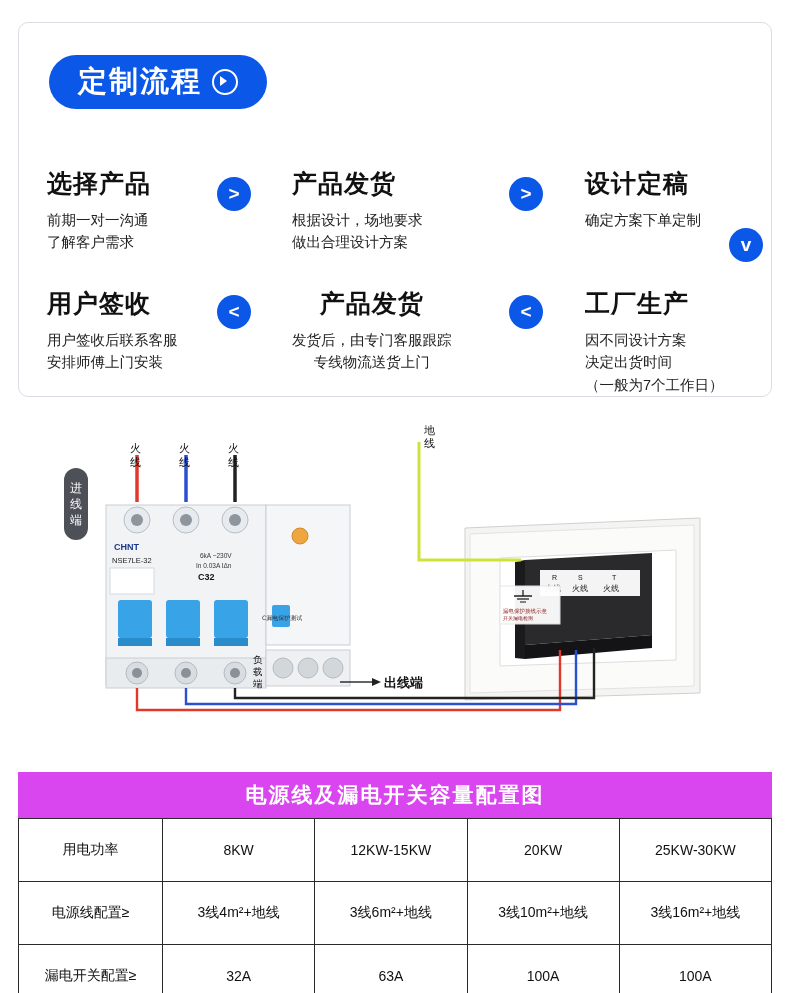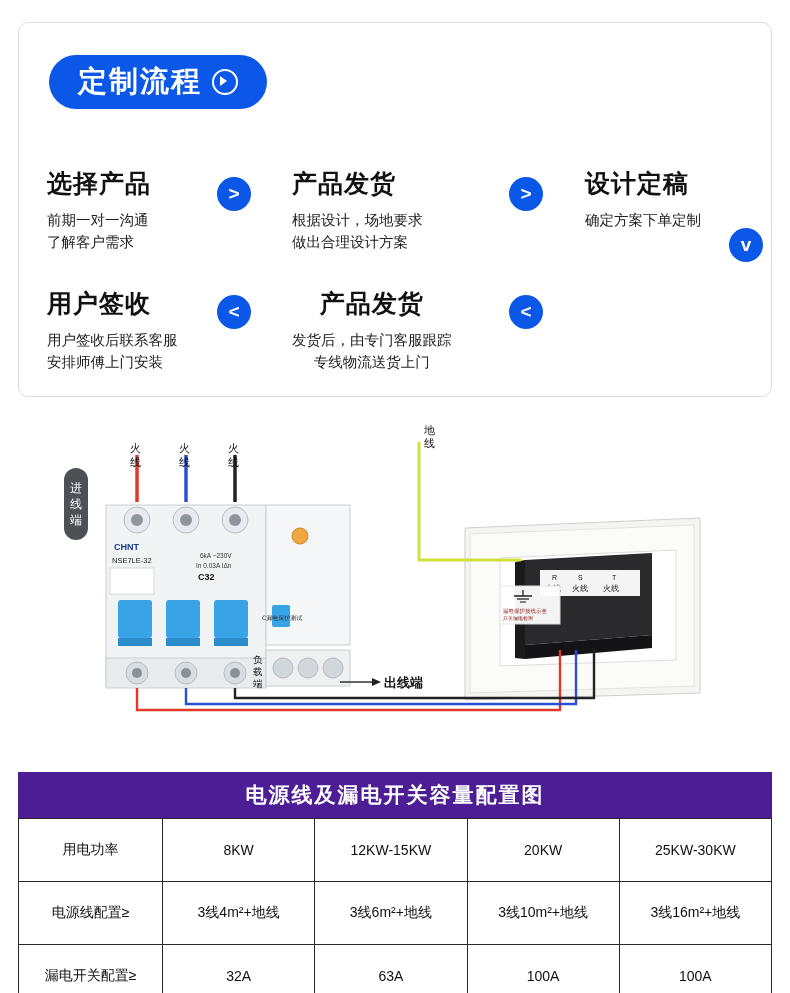--- a/index.html
+++ b/index.html
@@ -50,21 +50,21 @@
 
   
   .diagram{
     position:absolute; left:0; top:410px; width:790px; height:345px;
   }
   .diagram svg{display:block;}
 
   
   .table-wrap{position:absolute; left:18px; top:772px; width:754px;}
   .tbl-title{
-    background:#4c1d95; color:#fff; text-align:center;
+    background:#d946ef; color:#fff; text-align:center;
     font-size:21px; font-weight:bold; letter-spacing:2px;
     height:46px; line-height:46px;
   }
   table{
     border-collapse:collapse; width:100%; table-layout:fixed;
     background:#fff;
   }
   table td{
     border:1px solid #2a2a2a; height:34px; text-align:center;
     font-size:14px; color:#111; padding:14px 4px;
@@ -108,20 +108,26 @@
   </div>
   <div class="arrow-circle" style="left:198px; top:272px;">&lt;</div>
 
   <div class="step" style="left:273px; top:258px;text-align:center;">
     <div class="step-title">产品发货</div>
     <div class="step-desc">发货后，由专门客服跟踪
 专线物流送货上门</div>
   </div>
   <div class="arrow-circle" style="left:490px; top:272px;">&lt;</div>
 
+  <div class="step" style="left:566px; top:258px;">
+    <div class="step-title">工厂生产</div>
+    <div class="step-desc">因不同设计方案
+决定出货时间
+（一般为7个工作日）</div>
+  </div>
 </div>
 
 <div class="diagram">
 <svg width="790" height="345" viewBox="0 0 790 345" xmlns="http://www.w3.org/2000/svg">
 
   <g>
     <polygon points="462,528 462,528 462,528" fill="none"></polygon>
     <polygon points="465,118 700,108 700,283 465,290" fill="#f4f4f2" stroke="#cfcfcf" stroke-width="1"></polygon>
     <polygon points="470,124 694,115 694,276 470,283" fill="#fbfbfa" stroke="#e2e2e2" stroke-width="1"></polygon>
 

